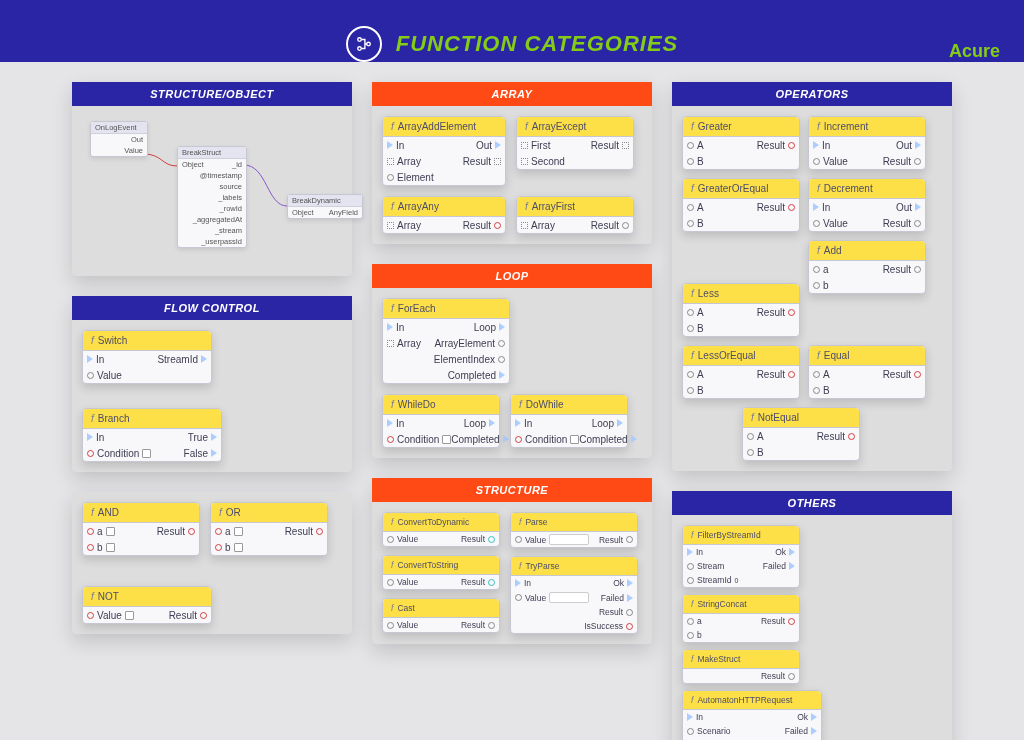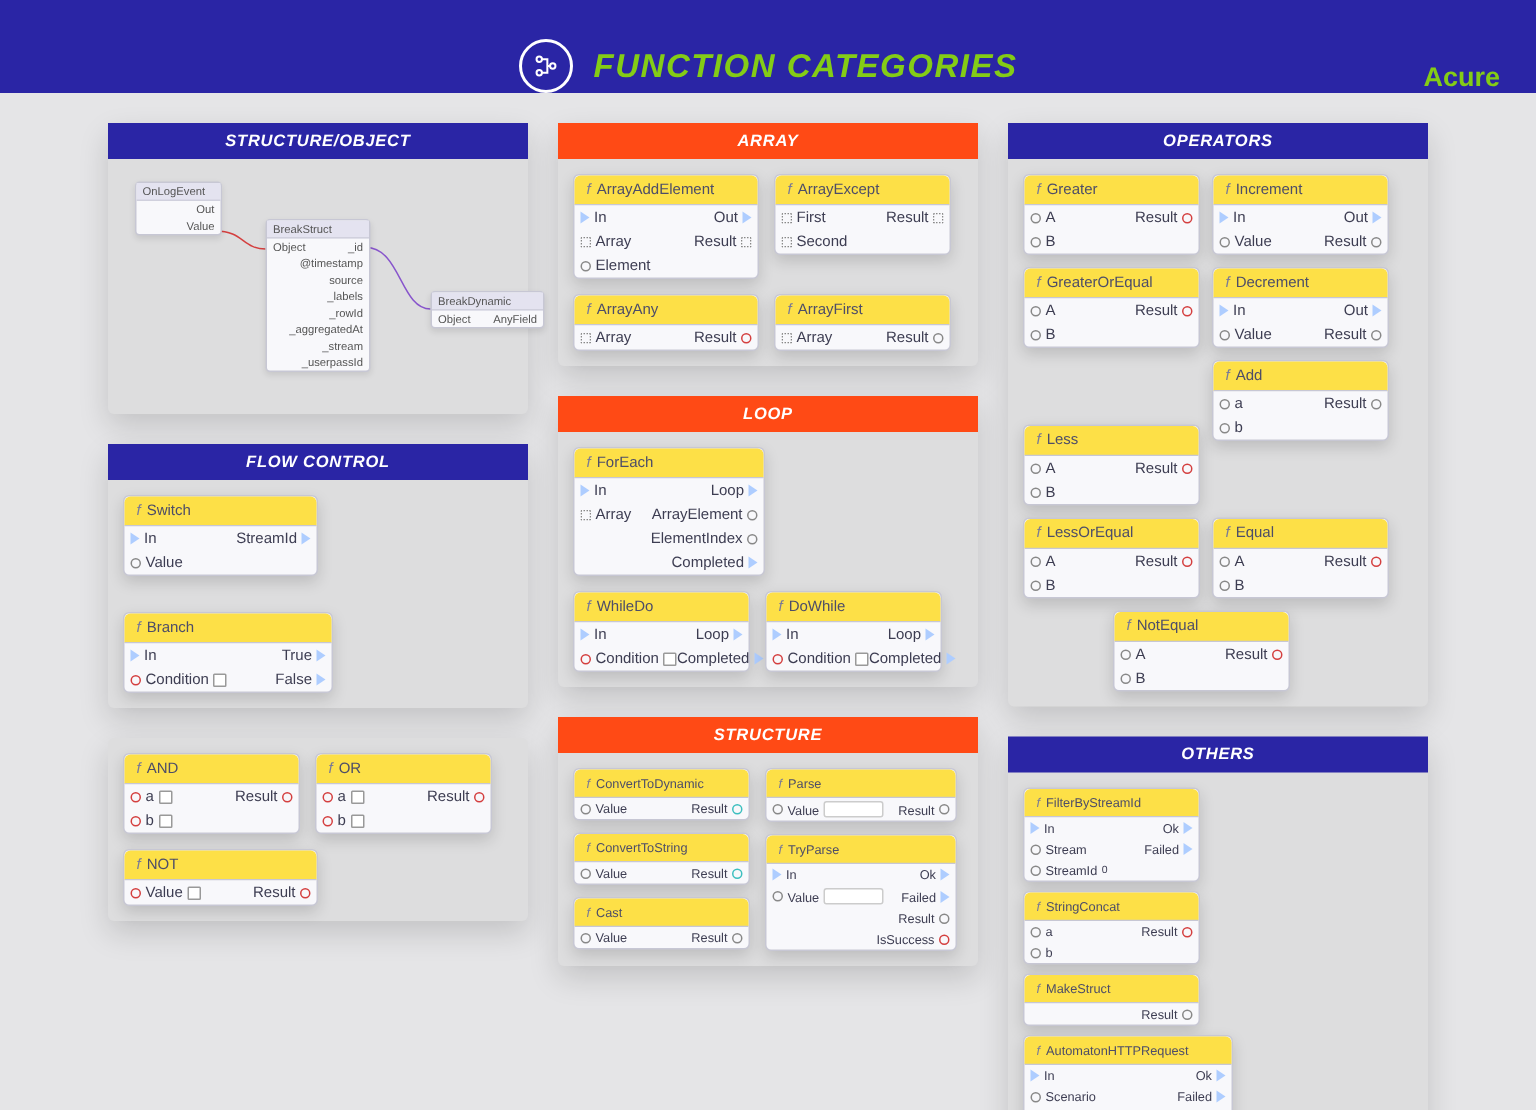--- a/index.html
+++ b/index.html
@@ -310,21 +310,21 @@
               </div>
             <div class="node-row">
                 <span class="port-left">
                   <span class="circ red"></span>
                   <span>b</span>
                   <span class="chk"></span>
                 </span>
               </div>
           </div>
         </div>
-        <div class="node" style="width:130px;margin-top:0;">
+        <div class="node" style="width:130px;margin-top:20px;">
           <div class="node-title"><span class="f">f</span><span>NOT</span></div>
           <div class="node-row">
               <span class="port-left">
                 <span class="circ red"></span>
                 <span>Value</span>
                 <span class="chk"></span>
               </span>
               <span class="port-right">
                 <span>Result</span>
                 <span class="circ red"></span>

